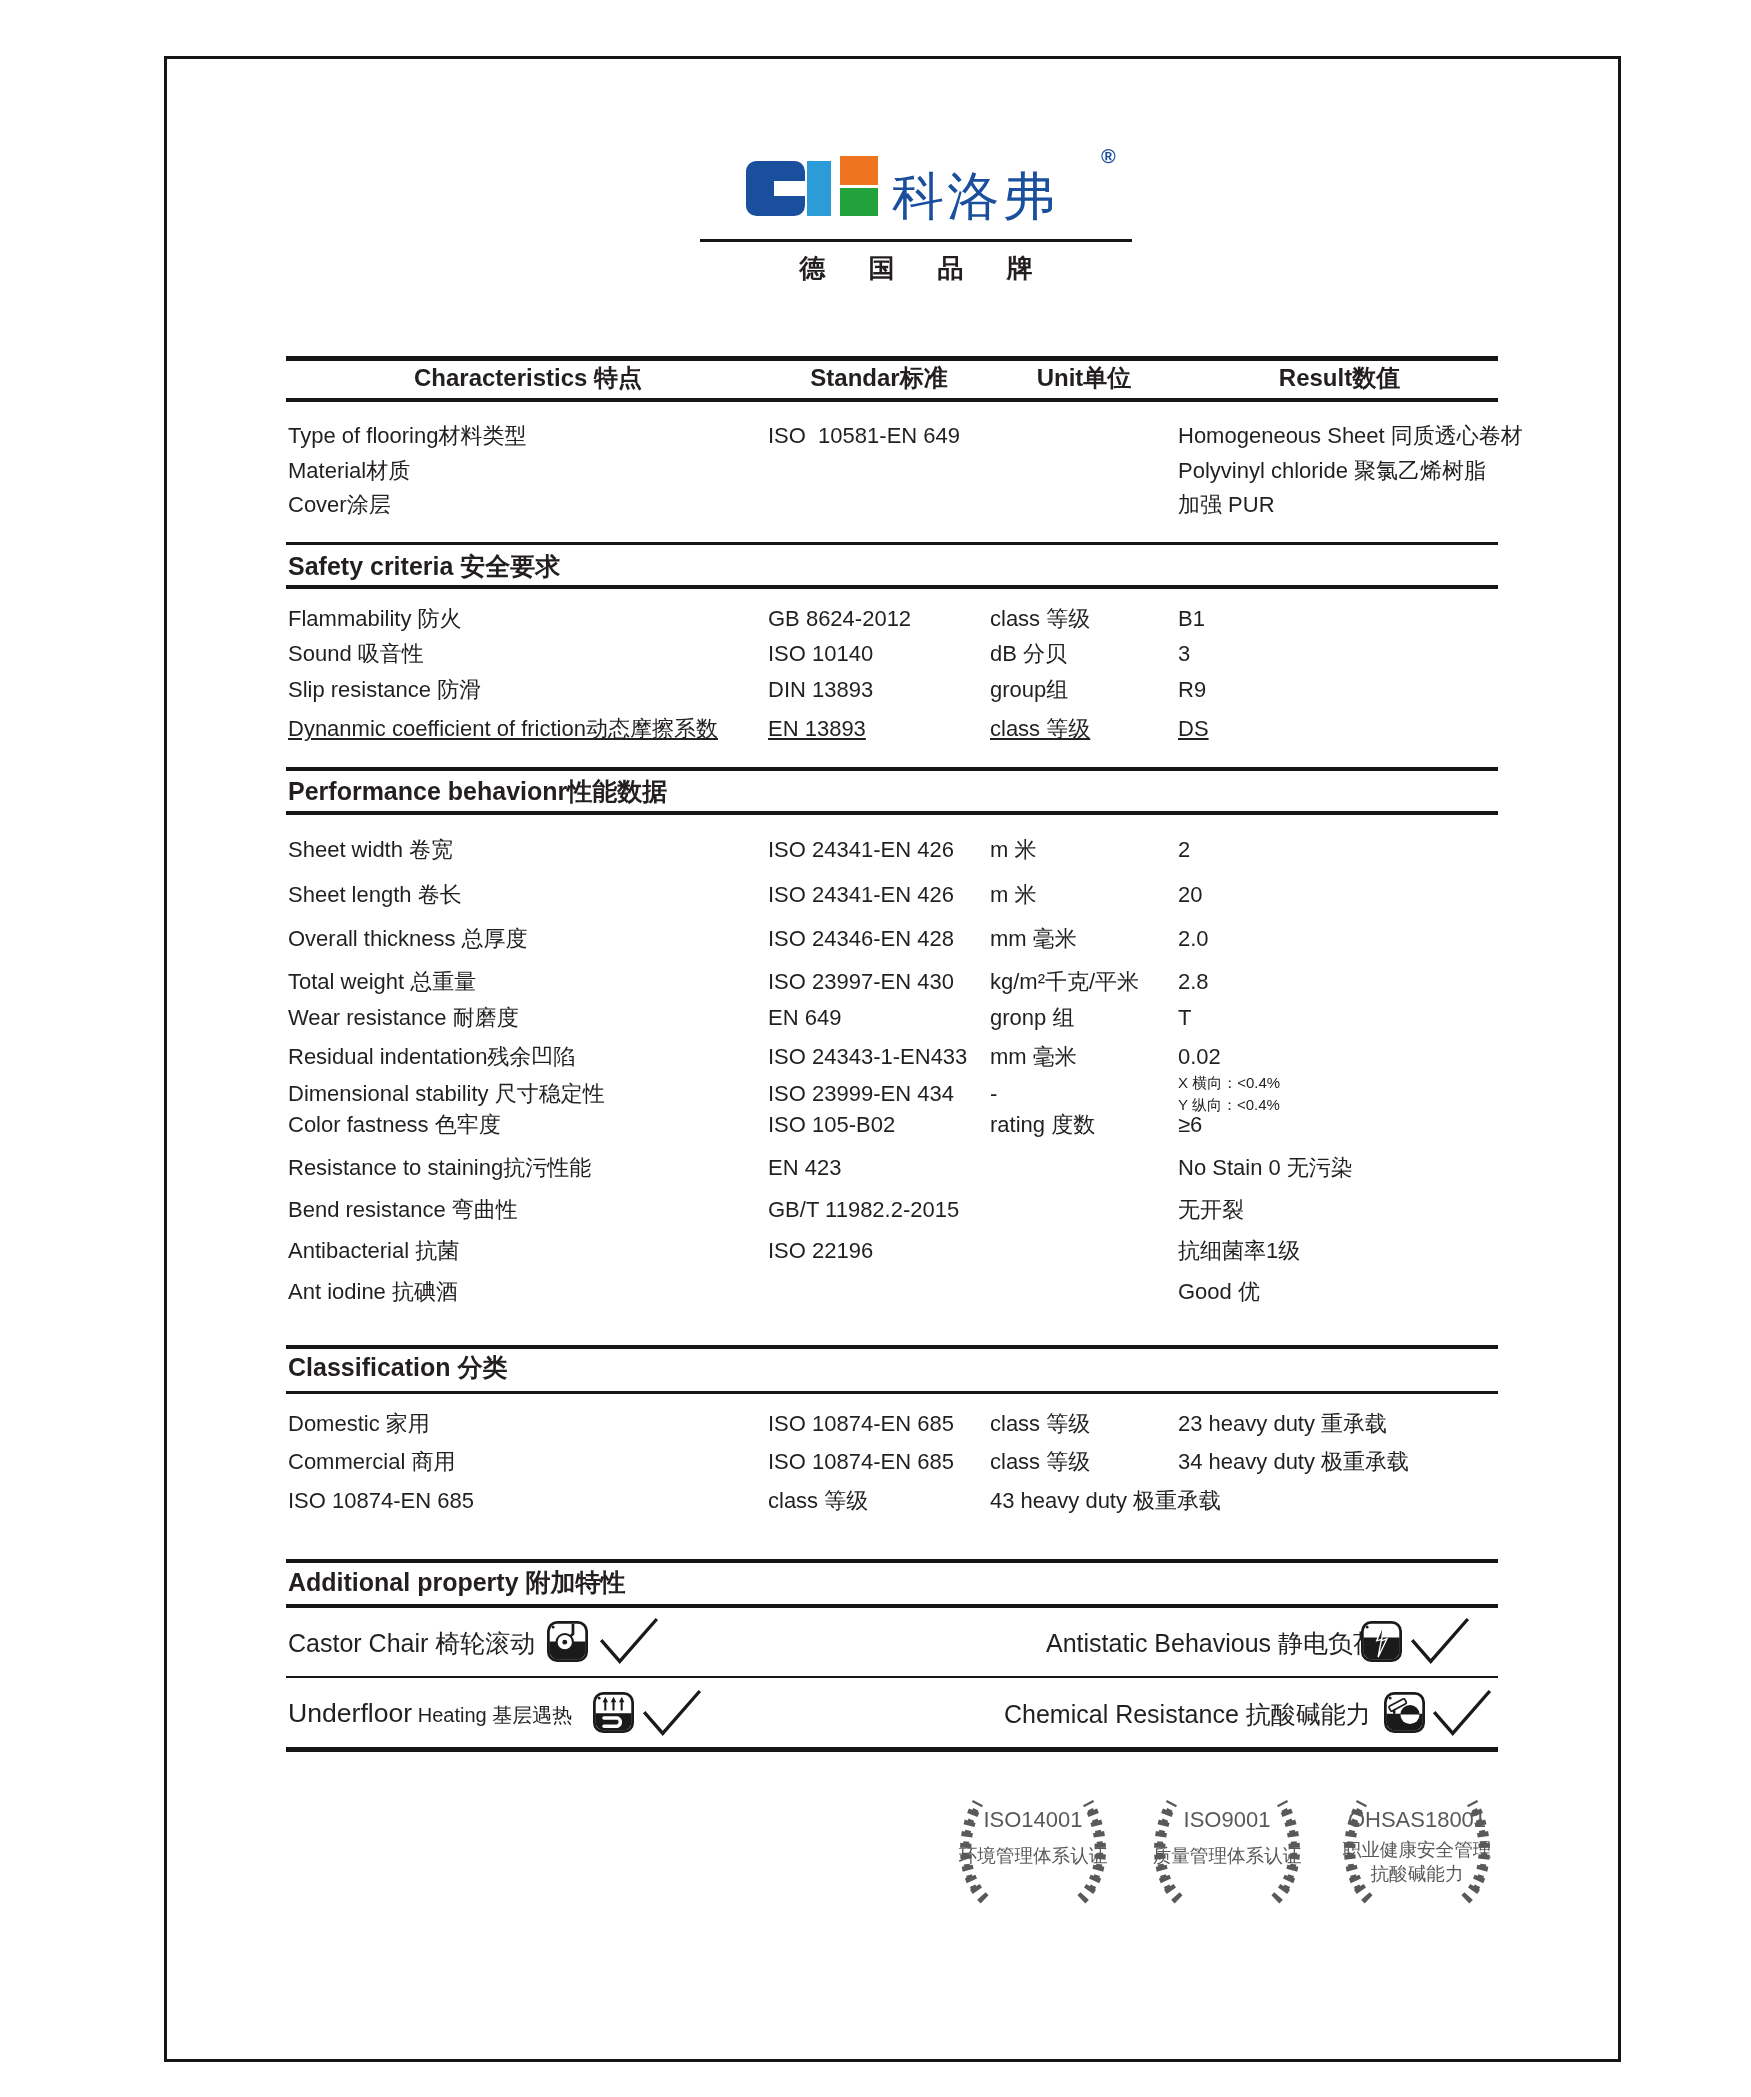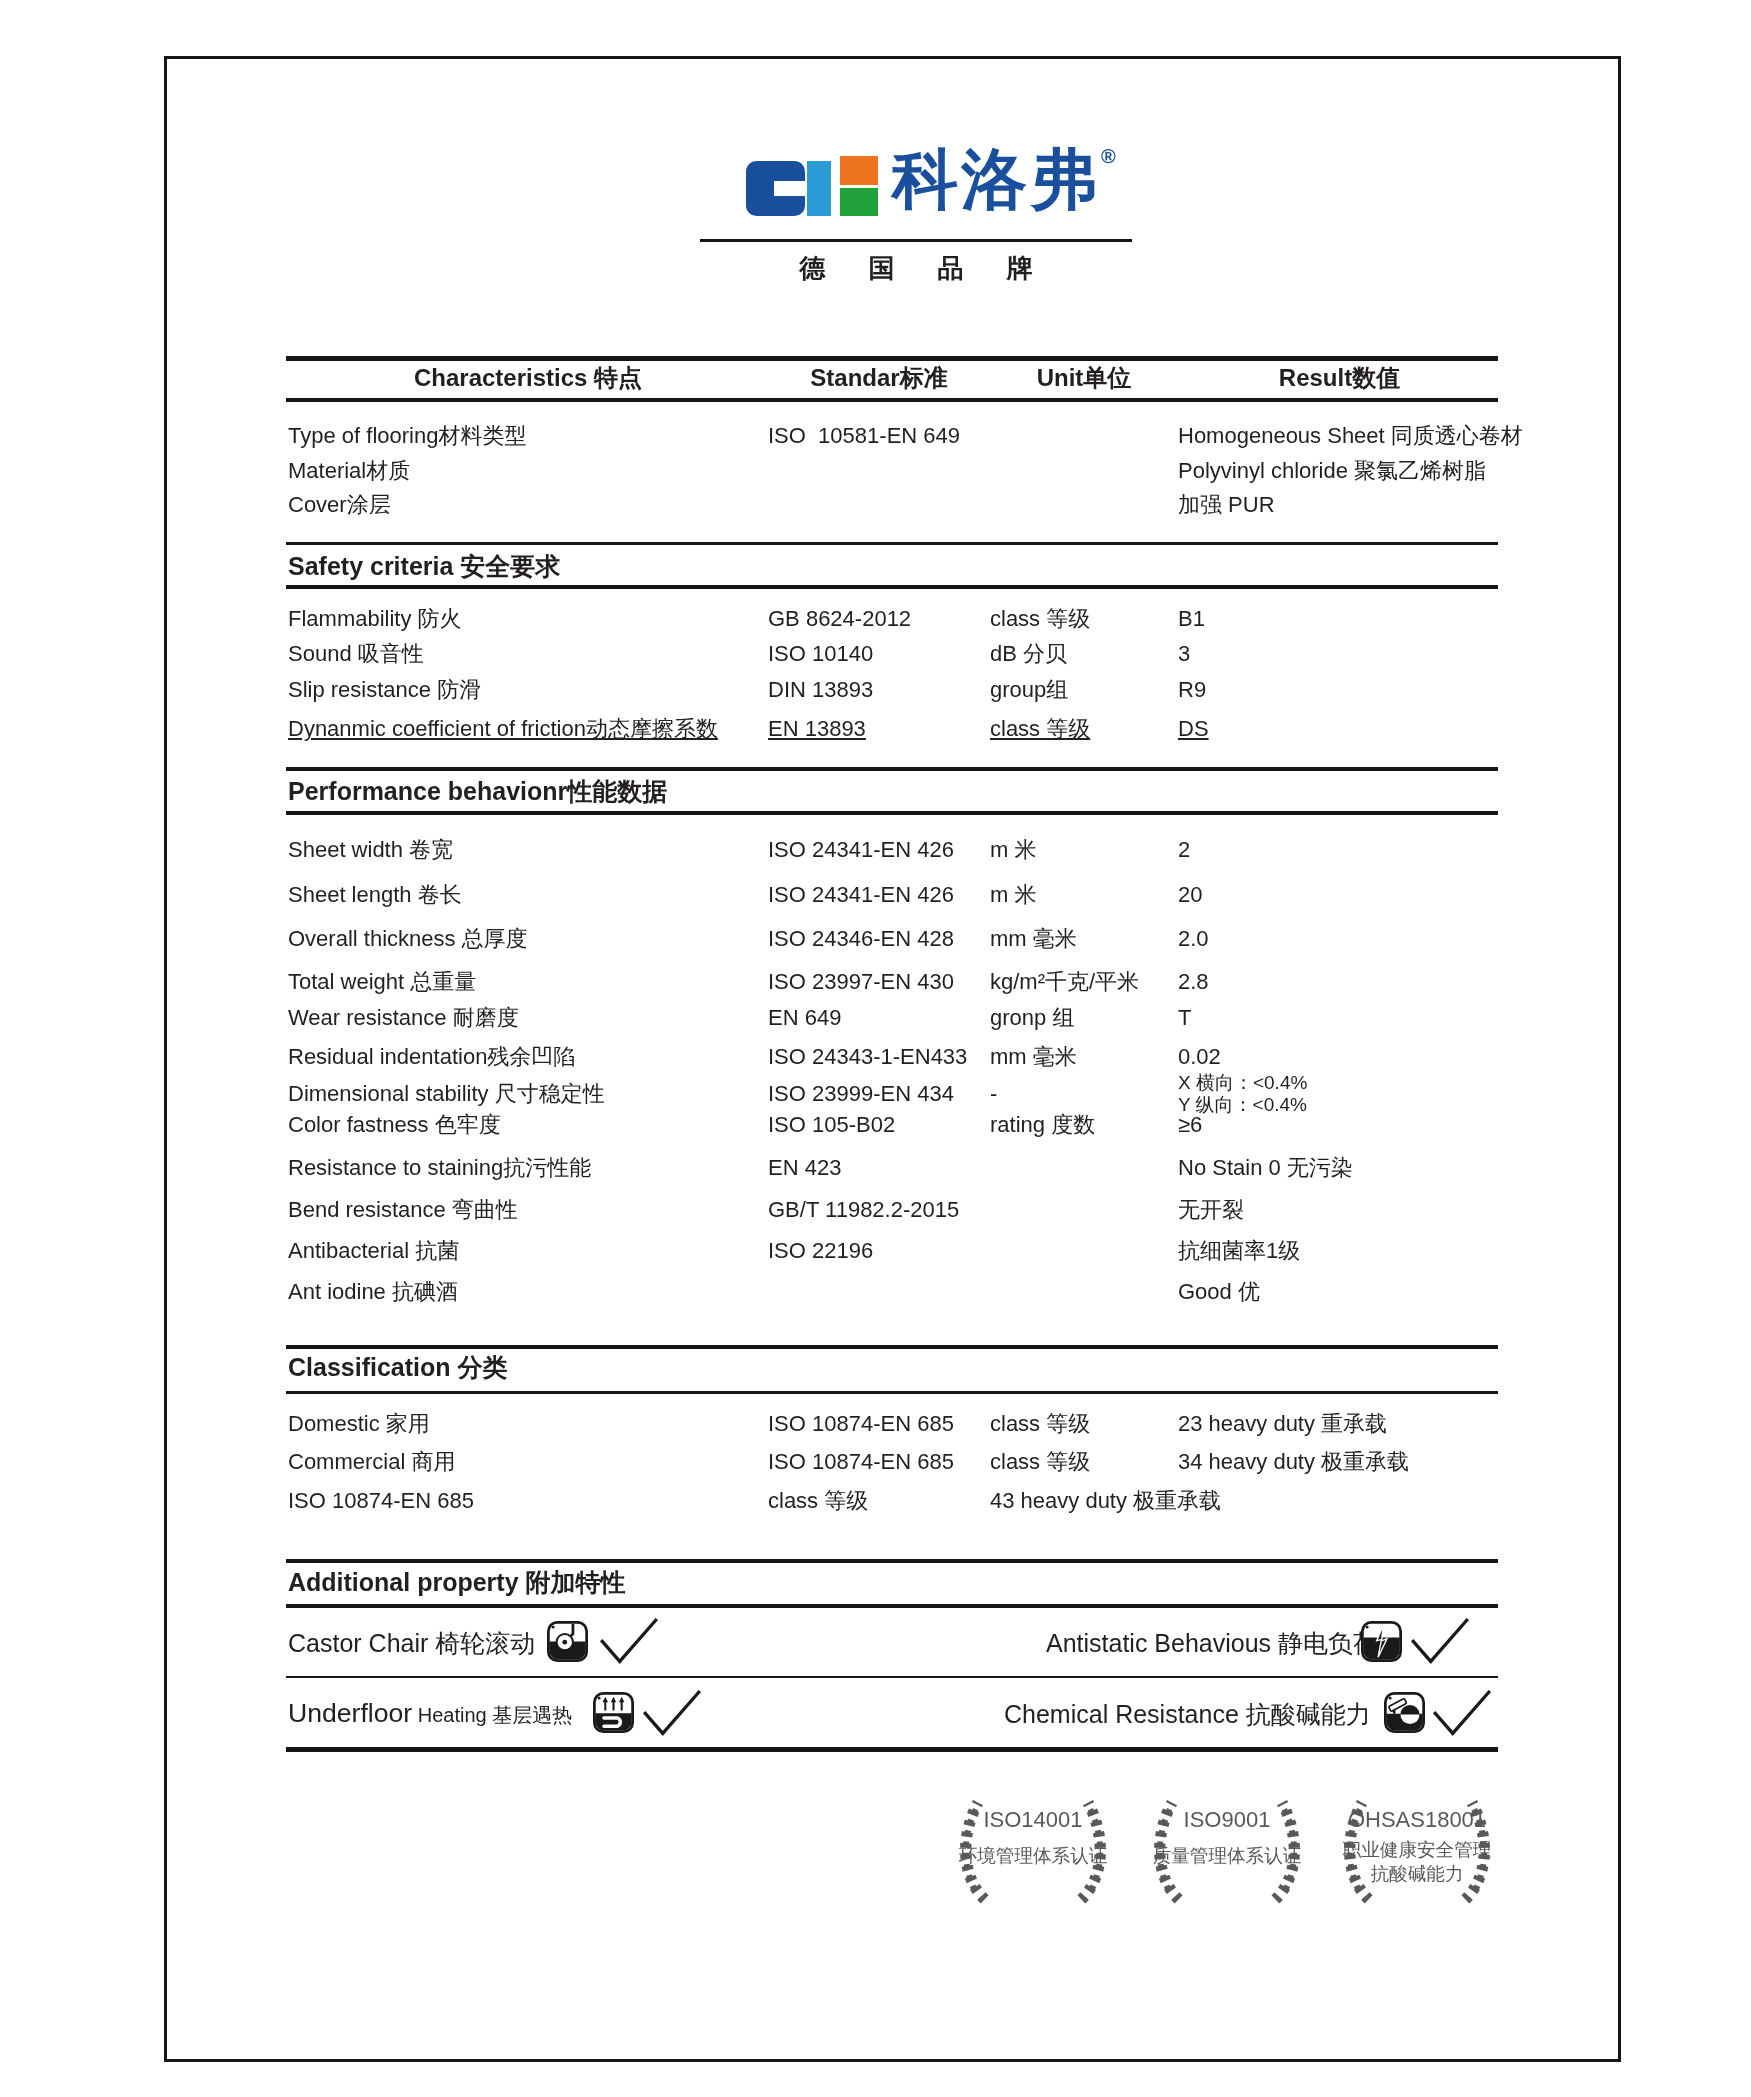--- a/index.html
+++ b/index.html
@@ -4,31 +4,31 @@
 <style>
   html,body{margin:0;padding:0;background:#fff;}
   body{width:1752px;height:2097px;position:relative;font-family:"Liberation Sans","DejaVu Sans",sans-serif;color:#231f20;}
   .frame{position:absolute;left:164px;top:56px;width:1451px;height:2000px;border:3.3px solid #161616;}
   
   .logo-c{position:absolute;left:746px;top:161px;width:59px;height:55px;background:#1a4f9e;border-radius:10.6px;}
   .logo-c::after{content:"";position:absolute;right:0;top:20px;width:31px;height:15.3px;background:#fff;}
   .logo-bar{position:absolute;left:807px;top:161px;width:24px;height:55px;background:#2b9cd8;}
   .sq-o{position:absolute;left:840px;top:156px;width:38px;height:29px;background:#ee7420;}
   .sq-g{position:absolute;left:840px;top:188px;width:38px;height:28px;background:#21a23c;}
-  .brand-name{position:absolute;left:892px;top:135px;font-size:66px;font-weight:bold;color:#1a4f9e;letter-spacing:3.3px;white-space:pre;}
+  .brand-name{position:absolute;left:892px;top:162px;font-size:52px;font-weight:normal;color:#1a4f9e;letter-spacing:3.3px;white-space:pre;}
   .reg{position:absolute;left:1101px;top:145px;font-size:20px;font-weight:bold;color:#1a4f9e;}
   .divider{position:absolute;left:700px;top:239px;width:432px;height:2.7px;background:#161616;}
   .tagline{position:absolute;left:700px;top:251px;width:432px;text-align:center;font-size:26px;font-weight:bold;letter-spacing:18px;text-indent:18px;white-space:pre;}
   
   .hline{position:absolute;left:286px;width:1212px;background:#161616;}
   .row{position:absolute;left:288px;width:1212px;height:32px;display:grid;grid-template-columns:480px 222px 188px 323px;align-items:center;font-size:22px;}
   .row span{white-space:pre;overflow:visible;}
   .hdr{font-weight:bold;font-size:24px;}
   .sec-title{position:absolute;left:288px;height:32px;font-size:25px;font-weight:bold;display:flex;align-items:center;white-space:pre;}
-  .two-line{line-height:22px;font-size:19px;display:block;}
+  .two-line{line-height:22px;font-size:15px;display:block;}
   .big-cell{font-size:28px;}
   
   .ap-label{position:absolute;font-size:25px;white-space:pre;}
   .ap-label .sub{font-size:20px;}
   .ap-icon{position:absolute;width:41px;height:41px;}
   .check{position:absolute;width:64px;height:53px;}
   
   .badge{position:absolute;width:166px;height:116px;color:#58595b;}
   .badge svg{position:absolute;left:0;top:0;width:166px;height:116px;}
   .badge .code{position:absolute;left:0;top:18.6px;width:166px;text-align:center;font-size:22px;white-space:pre;}

